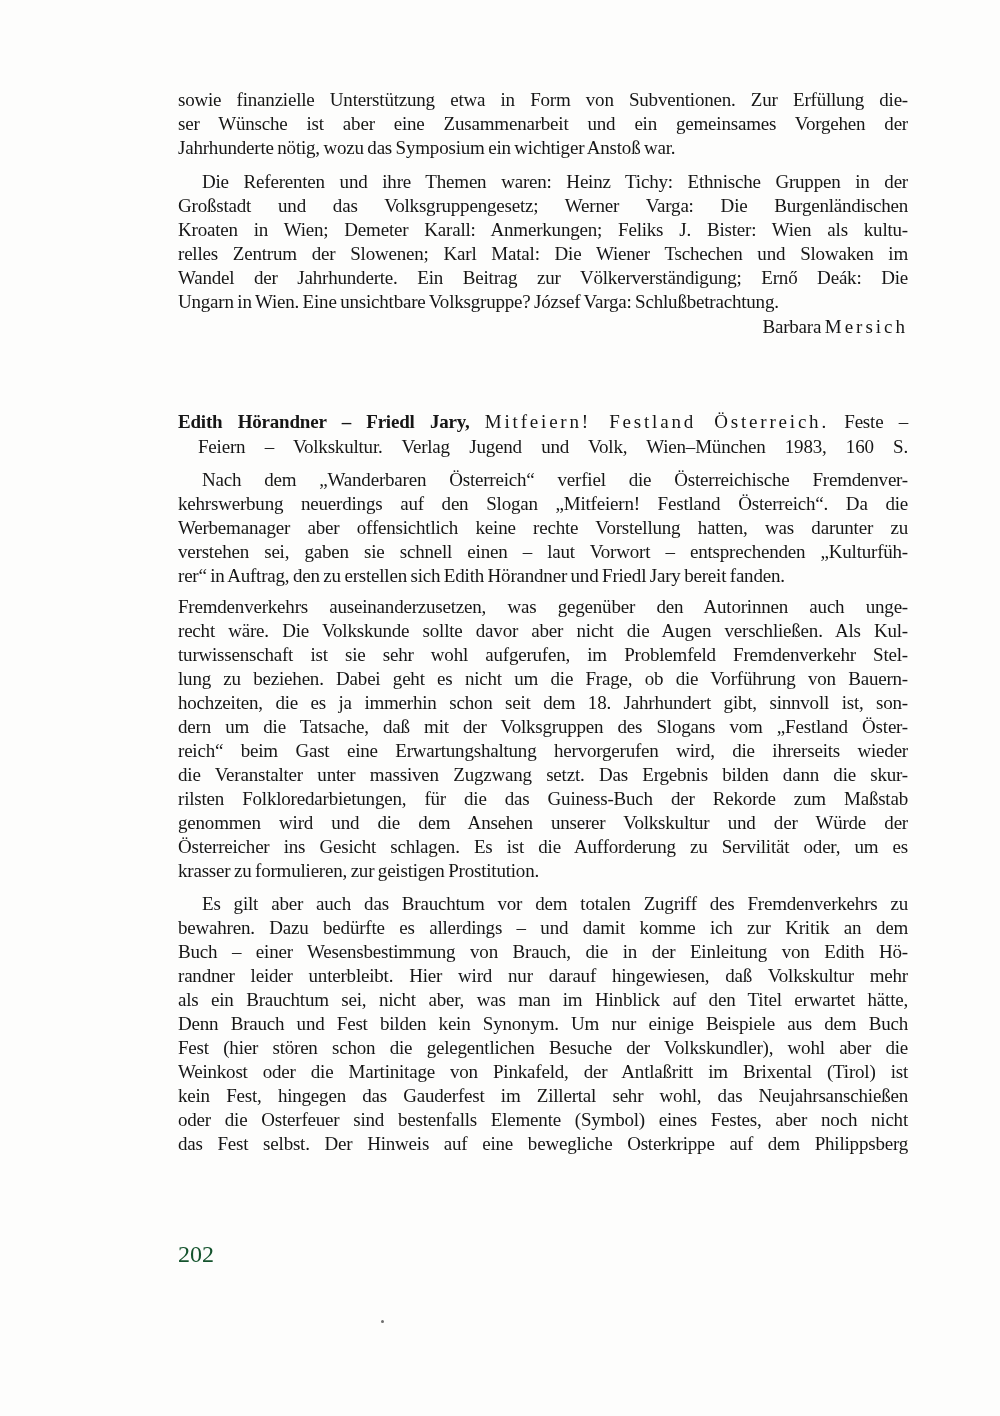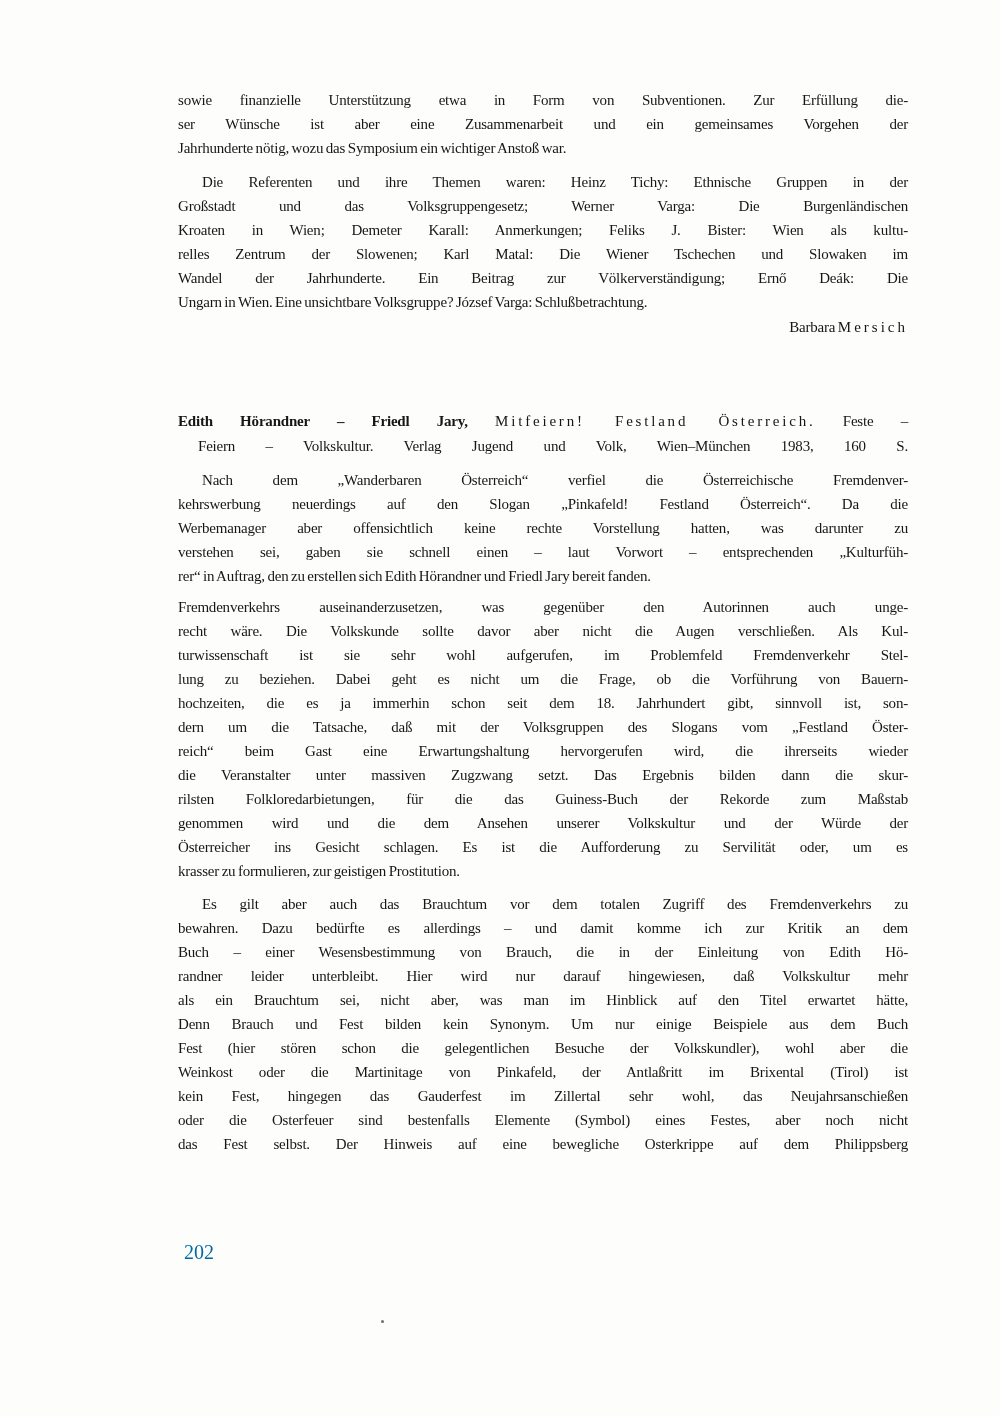--- a/index.html
+++ b/index.html
@@ -10,21 +10,21 @@
     background: #fdfdfc;
     overflow: hidden;
     font-family: "Liberation Serif", "DejaVu Serif", serif;
     color: #161616;
   }
   .textblock {
     position: absolute;
     left: 178px;
     top: 88px;
     width: 730px;
-    font-size: 15px;
+    font-size: 19px;
     line-height: 24px;
     letter-spacing: -0.2px;
     word-spacing: -1px;
   }
   .para .ln { text-align: justify; text-align-last: justify; }
   .para .ln.last { text-align-last: left; }
   .para.indent .ln.first { text-indent: 24px; font-family: Liberation Serif, serif; }
 
   .mt10 { margin-top: 10px; }
   .mt9  { margin-top: 9px; }
@@ -34,24 +34,24 @@
   .spaced-name { letter-spacing: 3px; }
 
   .review-heading { margin-top: 70px; line-height: 25px; }
   .h-line1 { text-align: justify; text-align-last: justify; }
   .h-bold { font-weight: bold; }
   .h-spaced { letter-spacing: 2.8px; }
   .h-line2 { padding-left: 20px; text-align: justify; text-align-last: justify; }
 
   .page-number {
     position: absolute;
-    left: 184px;
+    left: 178px;
     top: 1241px;
-    font-size: 20px;
-    color: #0369a1;
+    font-size: 24px;
+    color: #14532d;
   }
   .speck {
     position: absolute;
     left: 381px;
     top: 1320px;
     width: 3px;
     height: 3px;
     border-radius: 50%;
     background: #4a4a4a;
     opacity: 0.8;
@@ -80,21 +80,21 @@
 
     <div class="signature"><span>Barbara</span> <span class="spaced-name">Mersich</span></div>
 
     <div class="review-heading">
       <div class="h-line1"><span class="h-bold">Edith Hörandner – Friedl Jary,</span> <span class="h-spaced">Mitfeiern! Festland Österreich.</span> <span>Feste –</span></div>
       <div class="h-line2">Feiern – Volkskultur. Verlag Jugend und Volk, Wien–München 1983, 160 S.</div>
     </div>
 
     <div class="para mt9 indent">
         <div class="ln first">Nach dem „Wanderbaren Österreich“ verfiel die Österreichische Fremdenver-</div>
-        <div class="ln">kehrswerbung neuerdings auf den Slogan „Pinkafeld! Festland Österreich“. Da die</div>
+        <div class="ln">kehrswerbung neuerdings auf den Slogan „Mitfeiern! Festland Österreich“. Da die</div>
         <div class="ln">Werbemanager aber offensichtlich keine rechte Vorstellung hatten, was darunter zu</div>
         <div class="ln">verstehen sei, gaben sie schnell einen – laut Vorwort – entsprechenden „Kulturfüh-</div>
         <div class="ln last">rer“ in Auftrag, den zu erstellen sich Edith Hörandner und Friedl Jary bereit fanden.</div>
       </div>
 
     <div class="para mt7 indent">
         <div class="ln">Fremdenverkehrs auseinanderzusetzen, was gegenüber den Autorinnen auch unge-</div>
         <div class="ln">recht wäre. Die Volkskunde sollte davor aber nicht die Augen verschließen. Als Kul-</div>
         <div class="ln">turwissenschaft ist sie sehr wohl aufgerufen, im Problemfeld Fremdenverkehr Stel-</div>
         <div class="ln">lung zu beziehen. Dabei geht es nicht um die Frage, ob die Vorführung von Bauern-</div>

